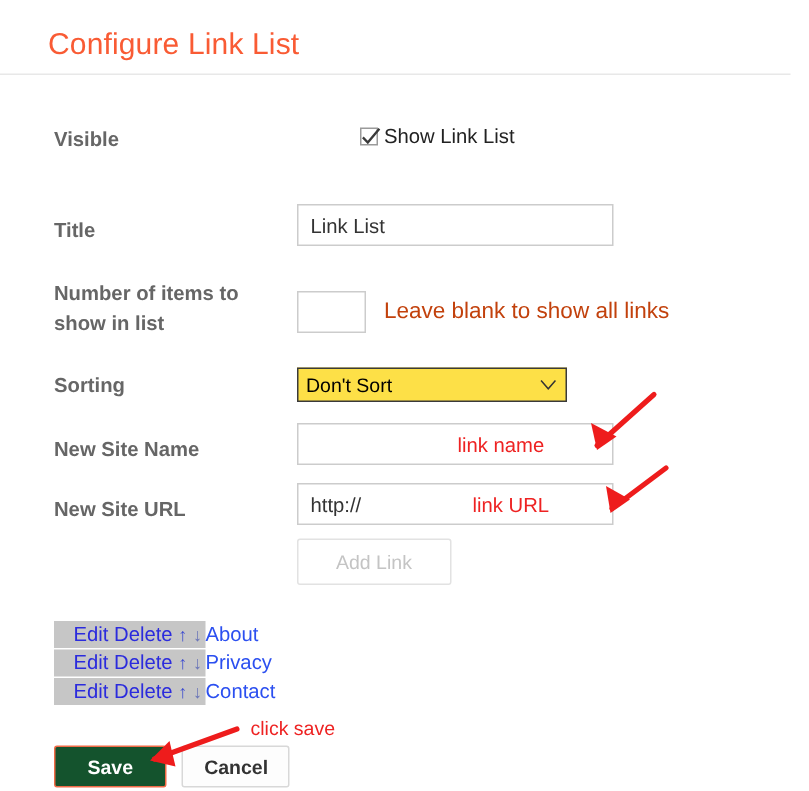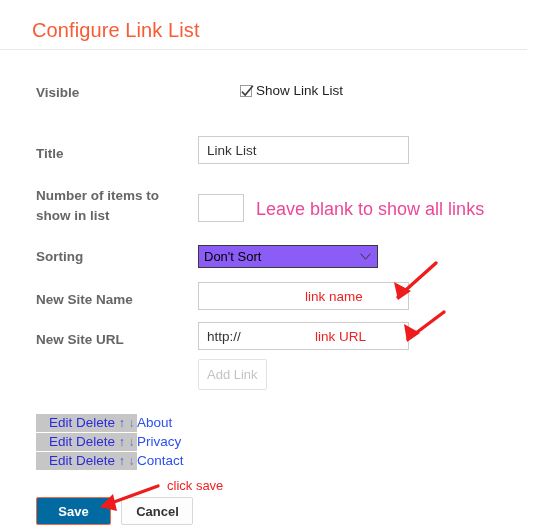--- a/index.html
+++ b/index.html
@@ -100,41 +100,41 @@
   }
   #title-input  { width: 211px; height: 28px; }
   #count-input  { width: 46px;  height: 28px; }
   #sitename-input { width: 211px; height: 28px; }
   #siteurl-input  { width: 211px; height: 28px; }
 
   .hint {
     position: absolute;
     left: 256px;
     top: 5px;
-    font-size: 18px;
-    color: #ec4899;
+    font-size: 15px;
+    color: #c2410c;
     white-space: nowrap;
   }
 
   
   .select-wrap {
     position: relative;
     width: 180px;
     height: 23px;
   }
   .select-wrap select {
     -webkit-appearance: none;
     appearance: none;
     width: 180px;
     height: 23px;
     font-family: "Liberation Sans", sans-serif;
     font-size: 13px;
     color: #000;
     border: 1px solid #3a3a3a;
-    background: #8b5cf6;
+    background: #fde047;
     padding: 0 22px 0 5px;
     box-sizing: border-box;
     border-radius: 0;
     outline: none;
     line-height: 21px;
   }
   .select-chevron {
     position: absolute;
     right: 7px;
     top: 8px;
@@ -142,21 +142,21 @@
   }
 
   
   #add-link-button {
     font-family: "Liberation Sans", sans-serif;
     font-size: 13px;
     color: #c4c4c4;
     background: #ffffff;
     border: 1px solid #e2e2e2;
     border-radius: 2px;
-    padding: 7px 8px;
+    padding: 7px 25px;
     cursor: default;
   }
 
   
   #link-rows {
     position: absolute;
     left: 0;
     top: 414px;
     width: 539px;
   }
@@ -193,21 +193,21 @@
   #footer-buttons {
     position: absolute;
     left: 36px;
     top: 497px;
   }
   #save-button {
     font-family: "Liberation Sans", sans-serif;
     font-size: 13px;
     font-weight: bold;
     color: #ffffff;
-    background: #0369a1;
+    background: #14532d;
     border: 1px solid #f06a46;
     border-radius: 2px;
     width: 75px;
     height: 28px;
     cursor: pointer;
     padding: 0;
   }
   #cancel-button {
     font-family: "Liberation Sans", sans-serif;
     font-size: 13px;

